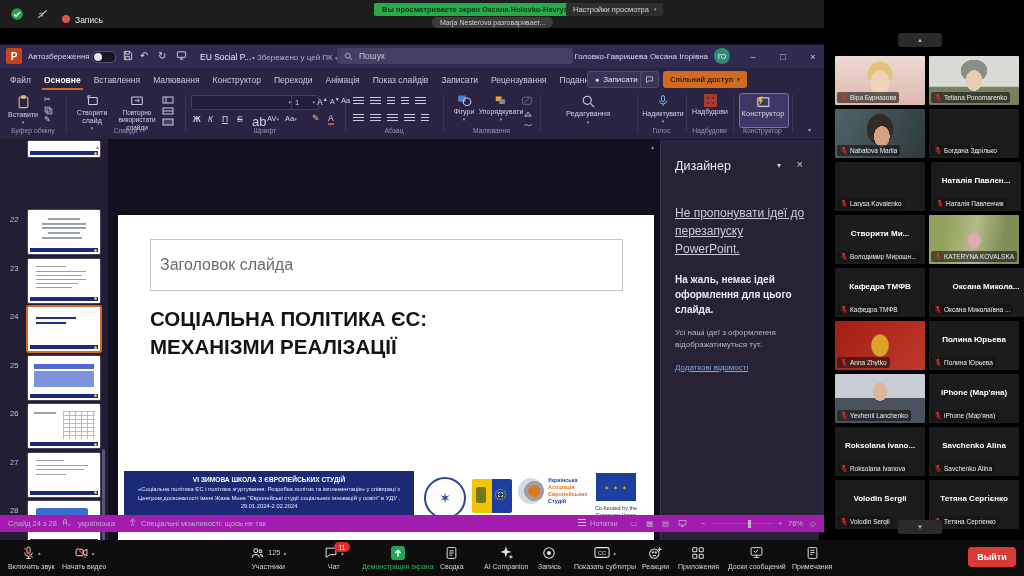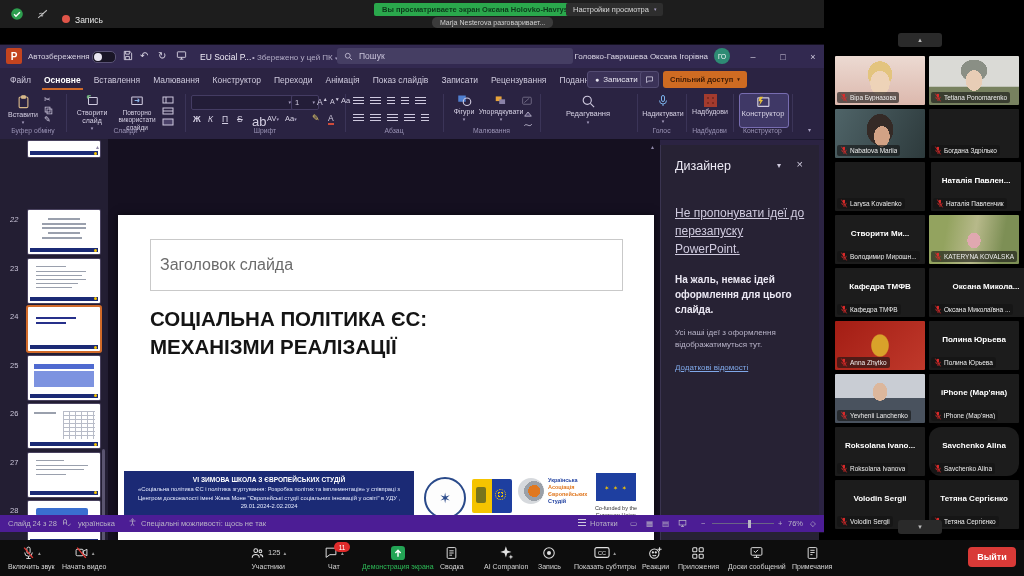--- a/index.html
+++ b/index.html
@@ -105,21 +105,21 @@
 
   
   #designer{left:660px;top:100px;width:158px;height:415px;background:#272234;border-left:1px solid #3a3450;}
   #designer h1{margin:14px 0 0 14px;font-size:12.5px;color:#ece9f4;font-weight:normal;}
   .dz-link{margin:31px 14px 0 14px;font-size:12px;color:#cfcade;text-decoration:underline;line-height:1.5;}
   .dz-bold{margin:14px 14px 0 14px;font-size:10px;color:#ece9f4;font-weight:bold;line-height:1.5;}
   .dz-body{margin:10px 14px 0 14px;font-size:8px;color:#b9b4c9;line-height:1.5;}
   .dz-link2{margin:12px 14px 0 14px;font-size:8px;color:#7fa8e8;text-decoration:underline;}
 
   
-  #ppt-status{left:0;top:470px;width:824px;height:17px;background:#4c1d95;color:#b9b4c7;font-size:7.5px;}
+  #ppt-status{left:0;top:470px;width:824px;height:17px;background:#a21caf;color:#b9b4c7;font-size:7.5px;}
   .sb{position:absolute;top:4px;}
   #zoom-track{left:712px;top:8px;width:62px;height:1px;background:#6a6486;}
   #zoom-thumb{left:748px;top:4.5px;width:3px;height:8px;background:#b9b4c7;}
 
   
   #pgrid{left:824px;top:0;width:200px;height:576px;background:#000;}
   .pill-chev{position:absolute;left:74px;width:44px;height:14px;background:#2a2a2a;border-radius:3px;
      color:#bbb;font-size:7px;display:flex;align-items:center;justify-content:center;}
   .tile{position:absolute;width:90px;height:49px;background:#1c1c1c;border-radius:1px;overflow:hidden;}
   .tile .cname{position:absolute;left:0;right:0;top:0;bottom:12px;display:flex;align-items:center;justify-content:center;
@@ -770,21 +770,21 @@
             <span>
               <svg class="ic" width="8" height="9" viewBox="0 0 24 28">
                 <rect x="9" y="2" width="6" height="12" rx="3" fill="#e02b2b"></rect>
                 <path d="M5 12a7 7 0 0 0 14 0M12 20v5" stroke="#e02b2b" stroke-width="2.4" fill="none"></path>
                 <line x1="4" y1="2" x2="20" y2="26" stroke="#e02b2b" stroke-width="2.6"></line>
               </svg>
             </span>
             <span class="ell">Roksolana Ivanova</span>
           </div>
         </div>
-        <div class="tile" style="left: 105px; top: 427px; border-radius: 12px;">
+        <div class="tile" style="left: 105px; top: 427px;">
           <div class="cname">Savchenko Alina</div>
           <div class="nlabel">
             <span>
               <svg class="ic" width="8" height="9" viewBox="0 0 24 28">
                 <rect x="9" y="2" width="6" height="12" rx="3" fill="#e02b2b"></rect>
                 <path d="M5 12a7 7 0 0 0 14 0M12 20v5" stroke="#e02b2b" stroke-width="2.4" fill="none"></path>
                 <line x1="4" y1="2" x2="20" y2="26" stroke="#e02b2b" stroke-width="2.6"></line>
               </svg>
             </span>
             <span class="ell">Savchenko Alina</span>

